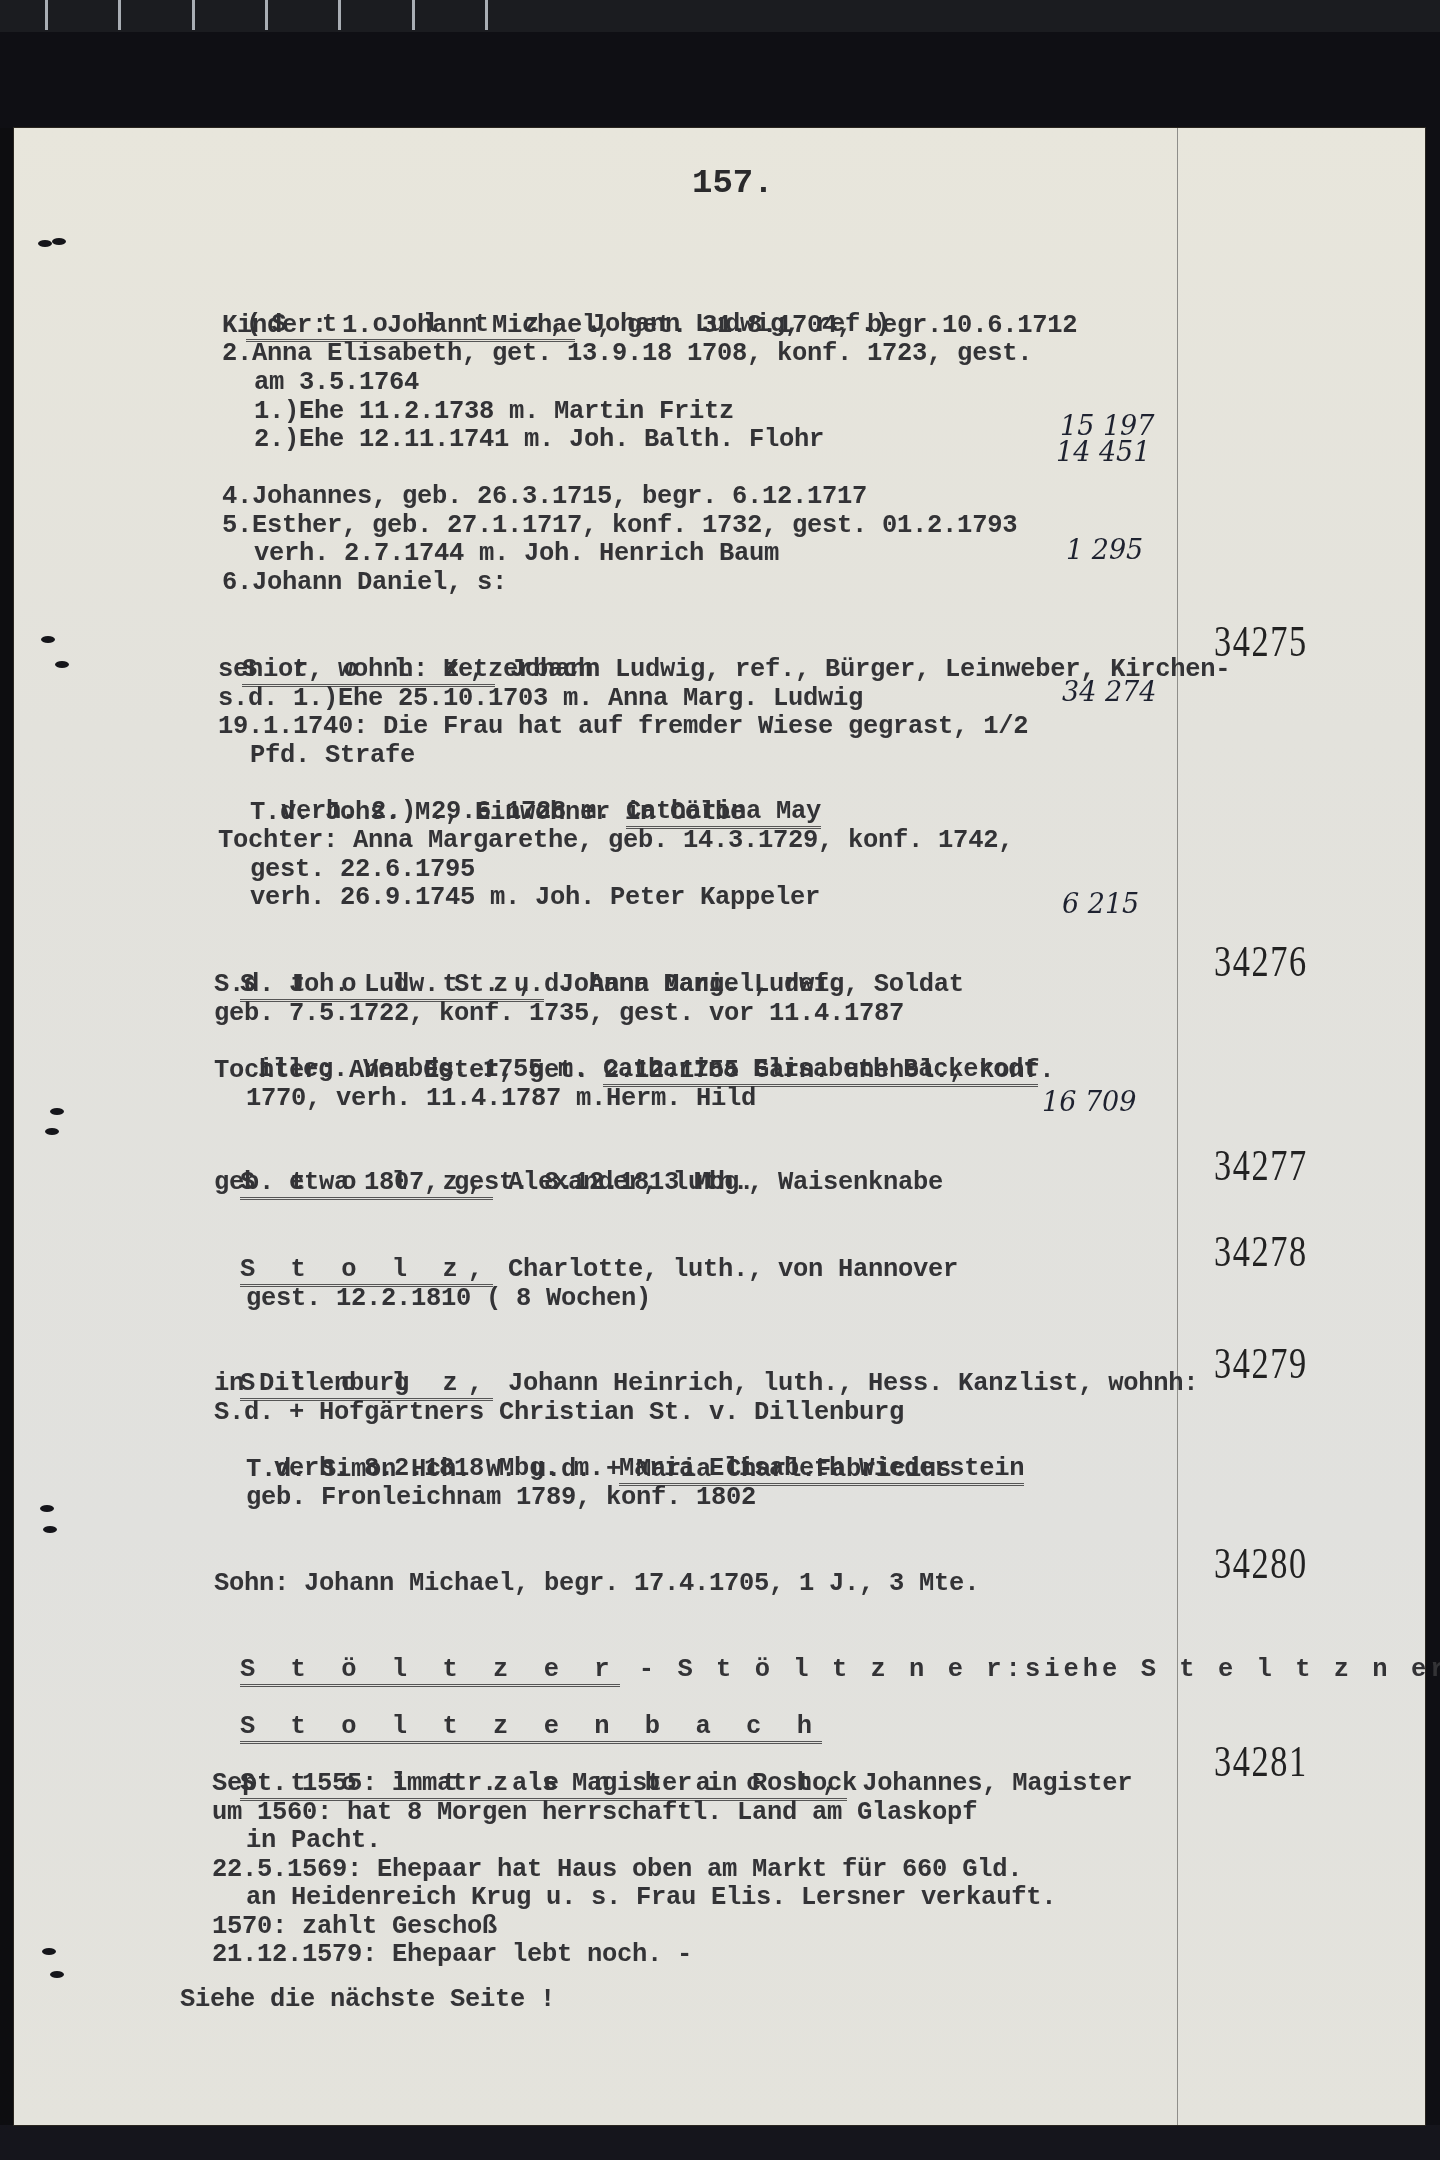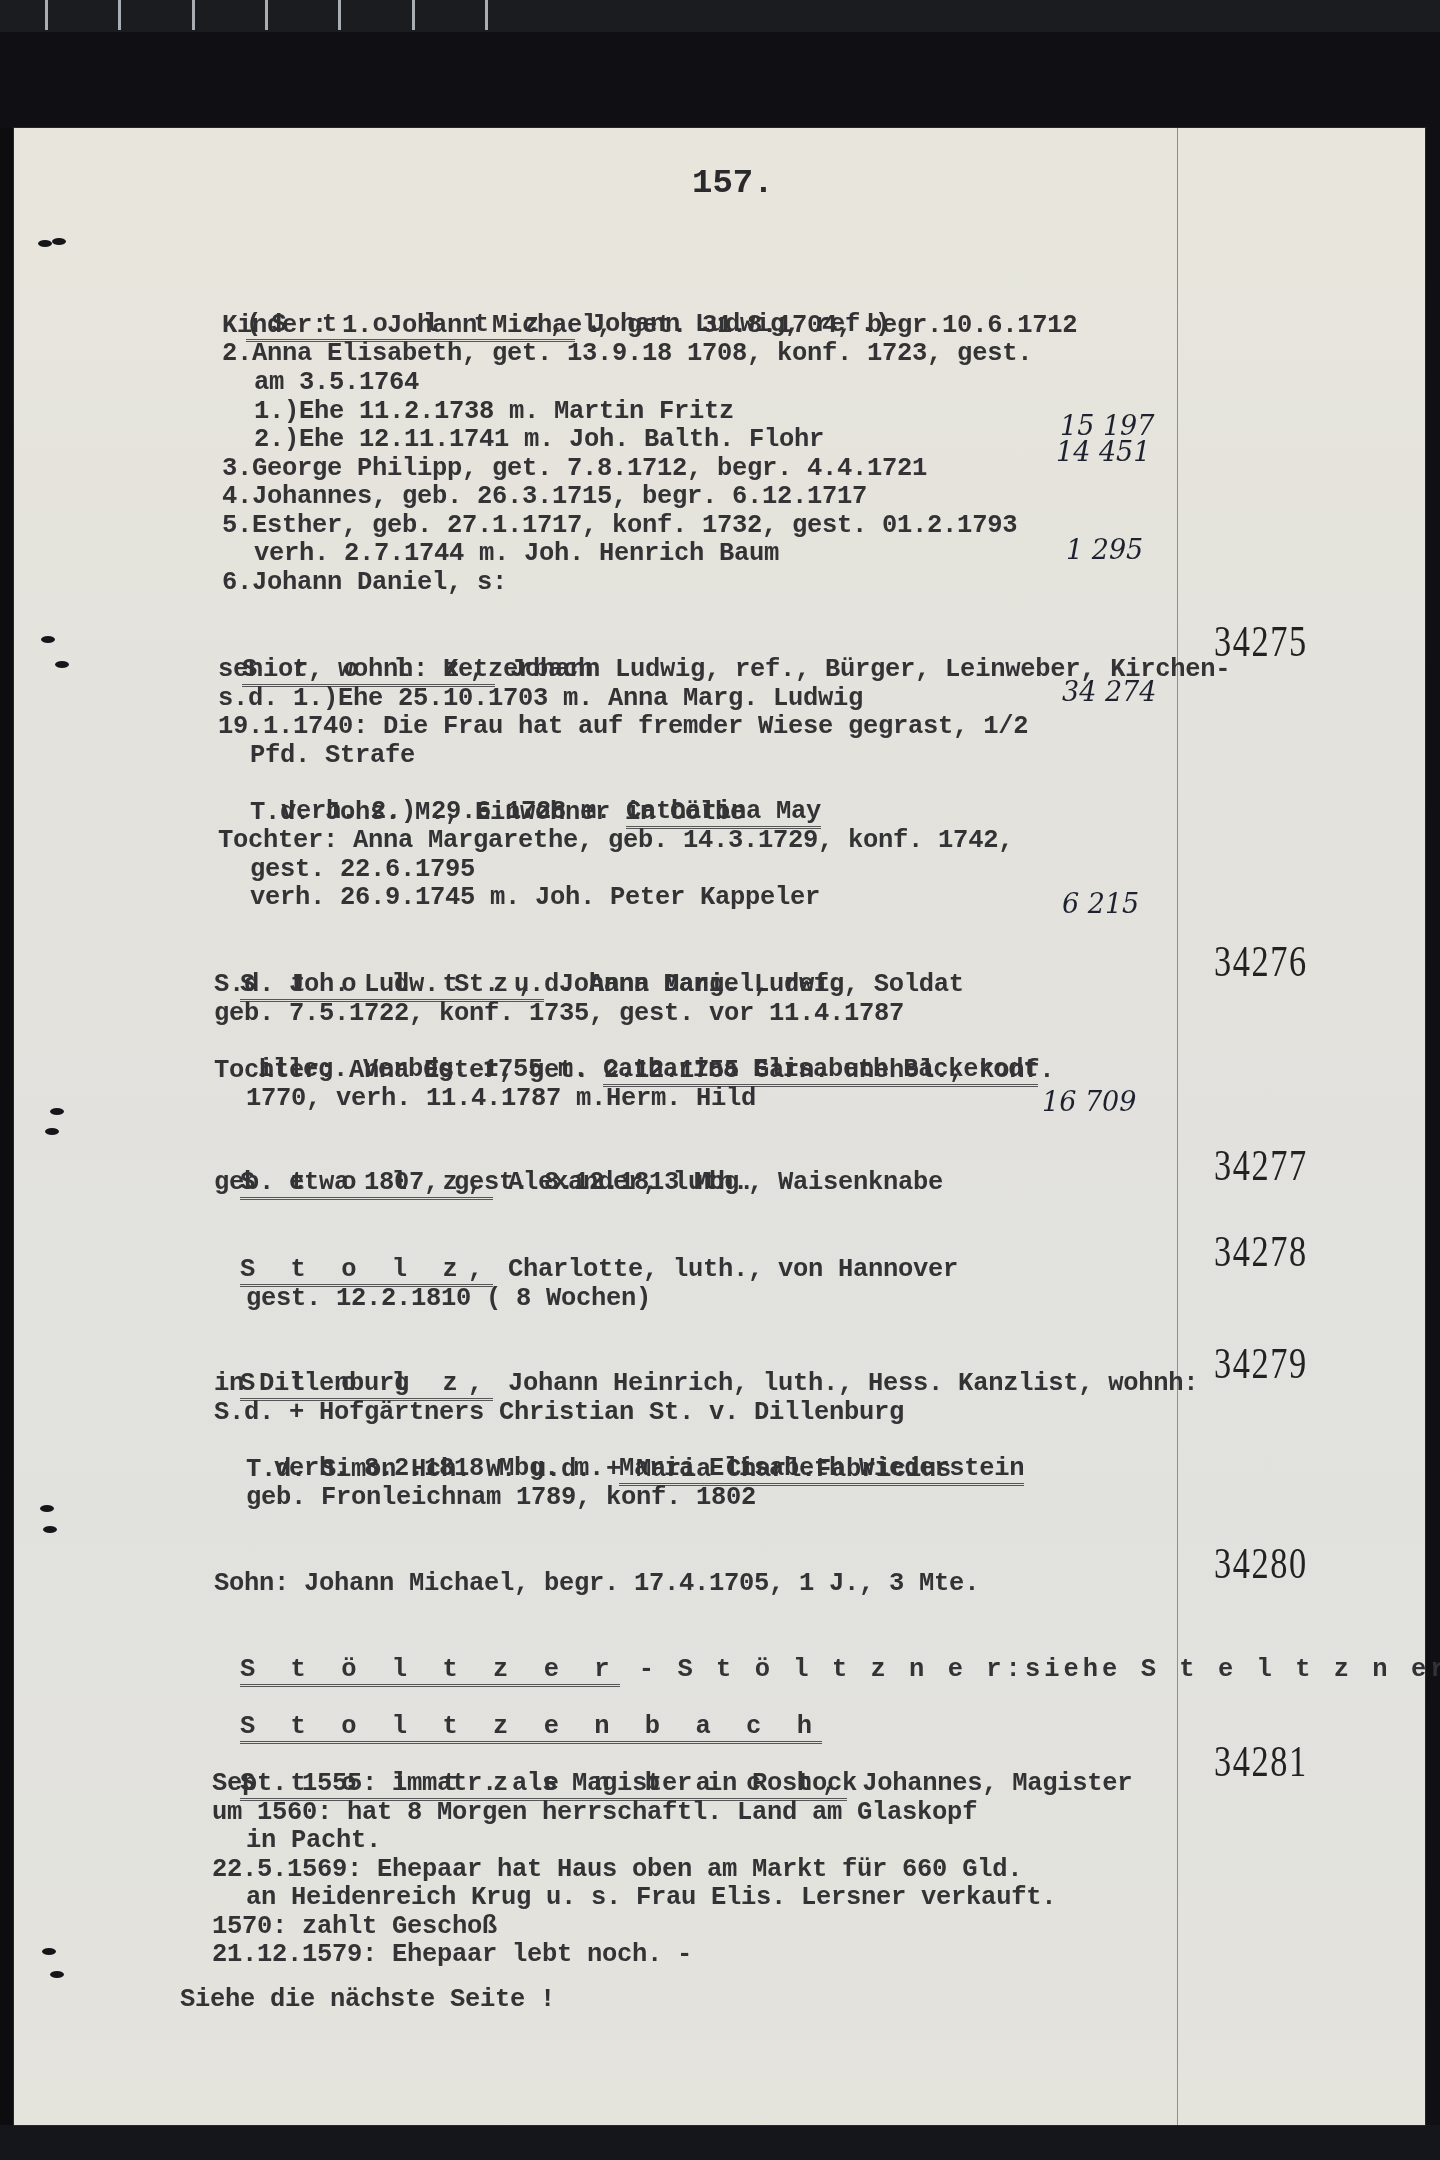--- a/index.html
+++ b/index.html
@@ -68,21 +68,20 @@
   <div class="page-number">157.</div>
 
   <div class="line" style="left:172px;top:155px">
     <span class="sp">(S t o l t z,</span><span> Johann Ludwig, ref.)</span>
   </div>
   <div class="line" style="left:208px;top:184px">Kinder: 1. Johann Michael, get. 31.8.1704, begr.10.6.1712</div>
   <div class="line" style="left:208px;top:212px">2.Anna Elisabeth, get. 13.9.18 1708, konf. 1723, gest.</div>
   <div class="line" style="left:240px;top:241px">am 3.5.1764</div>
   <div class="line" style="left:240px;top:270px">1.)Ehe 11.2.1738 m. Martin Fritz</div>
   <div class="line" style="left:240px;top:298px">2.)Ehe 12.11.1741 m. Joh. Balth. Flohr</div>
-  <div class="line" style="left:208px;top:327px">3.George Philipp, get. 7.8.1712, begr. 4.4.1721</div>
   <div class="line" style="left:208px;top:355px">4.Johannes, geb. 26.3.1715, begr. 6.12.1717</div>
   <div class="line" style="left:208px;top:384px">5.Esther, geb. 27.1.1717, konf. 1732, gest. 01.2.1793</div>
   <div class="line" style="left:240px;top:412px">verh. 2.7.1744 m. Joh. Henrich Baum</div>
   <div class="line" style="left:208px;top:441px">6.Johann Daniel, s:</div>
   <div class="hand" style="left:1046px;top:282px">15 197</div>
   <div class="hand" style="left:1042px;top:308px">14 451</div>
   <div class="hand" style="left:1052px;top:406px">1 295</div>
 
   <div class="line" style="left:168px;top:500px">
     <span class="sp">S t o l z,</span><span> Johann Ludwig, ref., Bürger, Leinweber, Kirchen-</span>

